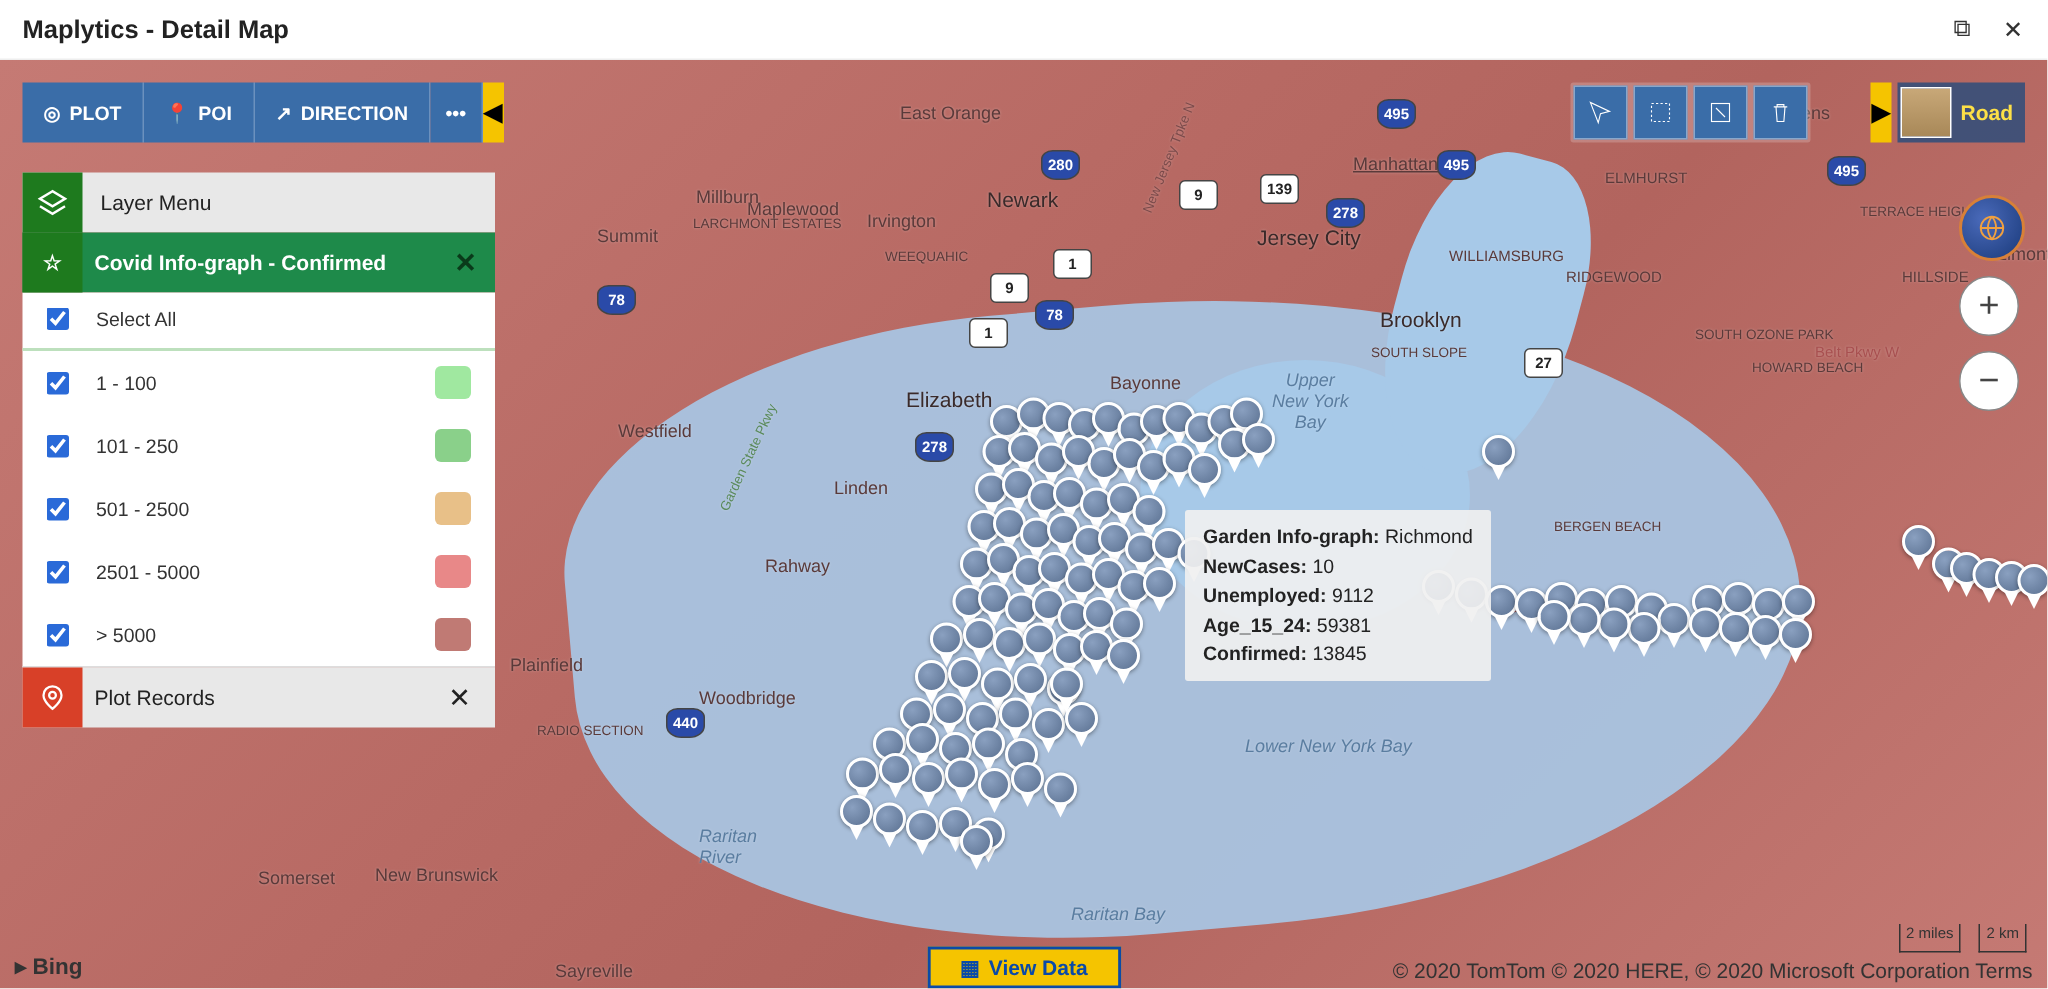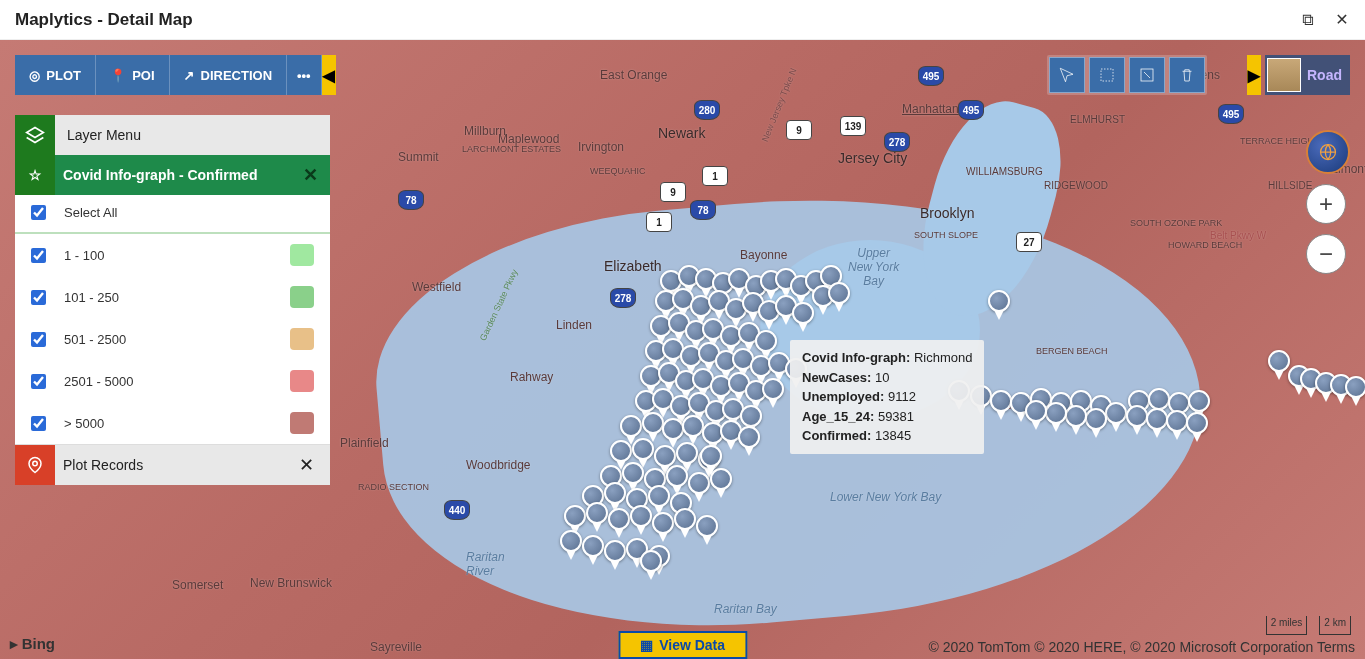--- a/index.html
+++ b/index.html
@@ -48,21 +48,21 @@
 .plot-records .close-x { cursor:pointer; font-size:18px; color:#222; padding-right:4px;}
 
 
 .toolbar-right { position:absolute; top:15px; right:15px; display:flex; gap:0; height:40px; z-index:50; align-items:center;}
 .tool-group { display:flex; background:rgba(255,255,255,0.2); border-radius:2px; }
 .tool-btn { width:36px; height:36px; background:#3a6da8; border:1px solid rgba(255,255,255,0.4); display:flex; align-items:center; justify-content:center; cursor:pointer; margin:2px;}
 .tool-btn svg { stroke:#fff; fill:none;}
 .toolbar-collapse-r { width:14px; height:40px; background:#f5c400; display:flex; align-items:center; justify-content:center; cursor:pointer; color:#000; font-weight:bold; margin-left:40px;}
 .maptype { display:flex; align-items:center; background:rgba(60,80,120,0.95); height:40px; padding:0 8px 0 2px; margin-left:4px; cursor:pointer; gap:6px;}
 .maptype .thumb { width:34px; height:34px; background:linear-gradient(#c8a878,#a88858); border:1px solid #fff;}
-.maptype .label { color:#c4b5fd; font-weight:600; font-size:14px;}
+.maptype .label { color:#fde047; font-weight:600; font-size:14px;}
 
 
 .right-controls { position:absolute; right:15px; top:90px; display:flex; flex-direction:column; gap:10px; z-index:50;}
 .globe-ctrl { width:44px; height:44px; border-radius:50%; background:radial-gradient(circle at 35% 35%, #4a6aba, #1a3a7a); border:2px solid #d88038; cursor:pointer; display:flex; align-items:center; justify-content:center;}
 .zoom-ctrl { width:40px; height:40px; border-radius:50%; background:#fff; border:1px solid #888; cursor:pointer; display:flex; align-items:center; justify-content:center; font-size:24px; color:#444; font-weight:300;}
 
 
 .pin { position:absolute; width:22px; height:30px; z-index:20;}
 .pin-head { width:22px; height:22px; border-radius:50%; background:radial-gradient(circle at 35% 35%,#8aa0c0,#5a7090); border:2px solid #fff; box-shadow:0 1px 3px rgba(0,0,0,0.4);}
 .pin-tail { width:0; height:0; border-left:5px solid transparent; border-right:5px solid transparent; border-top:10px solid #fff; margin:-2px auto 0;}
@@ -150,21 +150,21 @@
   <div class="shield interstate" style="top:160px; left:690px;">78</div>
   <div class="shield" style="top:80px; left:786px;">9</div>
   <div class="shield" style="top:142px; left:660px;">9</div>
   <div class="shield" style="top:126px; left:702px;">1</div>
   <div class="shield" style="top:172px; left:646px;">1</div>
   <div class="shield" style="top:76px; left:840px;">139</div>
   <div class="shield interstate" style="top:60px; left:958px;">495</div>
   <div class="shield interstate" style="top:64px; left:1218px;">495</div>
   <div class="shield" style="top:192px; left:1016px;">27</div>
   <div class="shield interstate" style="top:248px; left:610px;">278</div>
-  <div class="shield interstate" style="top:432px; left:444px;margin-top:28px;">440</div>
+  <div class="shield interstate" style="top:432px; left:444px;">440</div>
   <div class="shield interstate" style="top:92px; left:884px;">278</div>
   <div class="shield interstate" style="top:26px; left:918px;">495</div>
 
   <div id="pin-layer">
       <div class="pin" style="left: 660px; top: 230px;">
         <div class="pin-head"></div>
         <div class="pin-tail"></div>
       </div>
       <div class="pin" style="left: 678px; top: 225px;">
         <div class="pin-head"></div>
@@ -630,21 +630,21 @@
         <div class="pin-head"></div>
         <div class="pin-tail"></div>
       </div>
       <div class="pin" style="left: 1345px; top: 336px;">
         <div class="pin-head"></div>
         <div class="pin-tail"></div>
       </div>
     </div>
 
   <div class="tooltip" style="top:300px; left:790px;">
-    <div class="tooltip-row"><b>Covid Info-graph:</b> <span>Richmond</span></div>
+    <div class="tooltip-row"><b>Garden Info-graph:</b> <span>Richmond</span></div>
     <div class="tooltip-row"><b>NewCases:</b> <span>10</span></div>
     <div class="tooltip-row"><b>Unemployed:</b> <span>9112</span></div>
     <div class="tooltip-row"><b>Age_15_24:</b> <span>59381</span></div>
     <div class="tooltip-row"><b>Confirmed:</b> <span>13845</span></div>
   </div>
 
   <div class="toolbar-left">
     <div class="tab">
         <span>◎</span>
         <span>PLOT</span>

